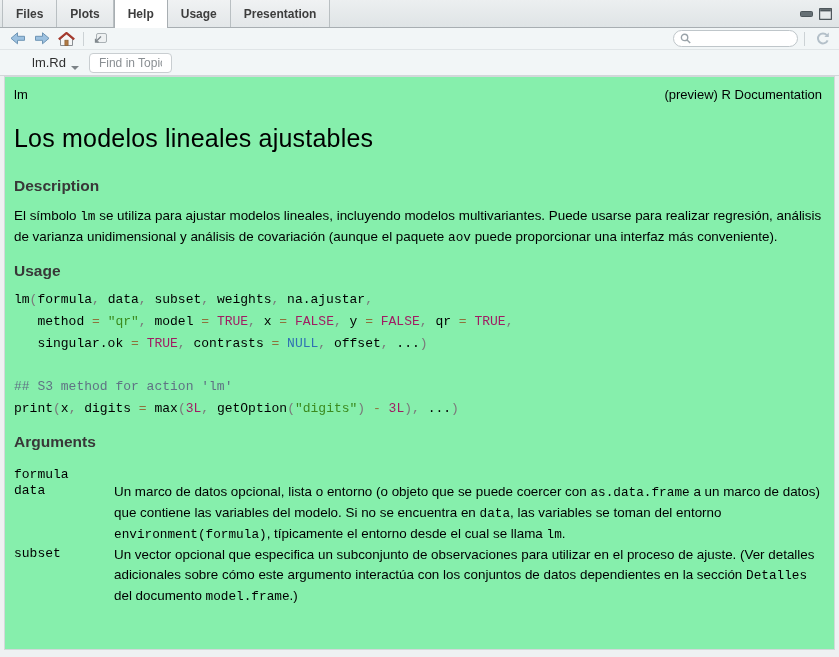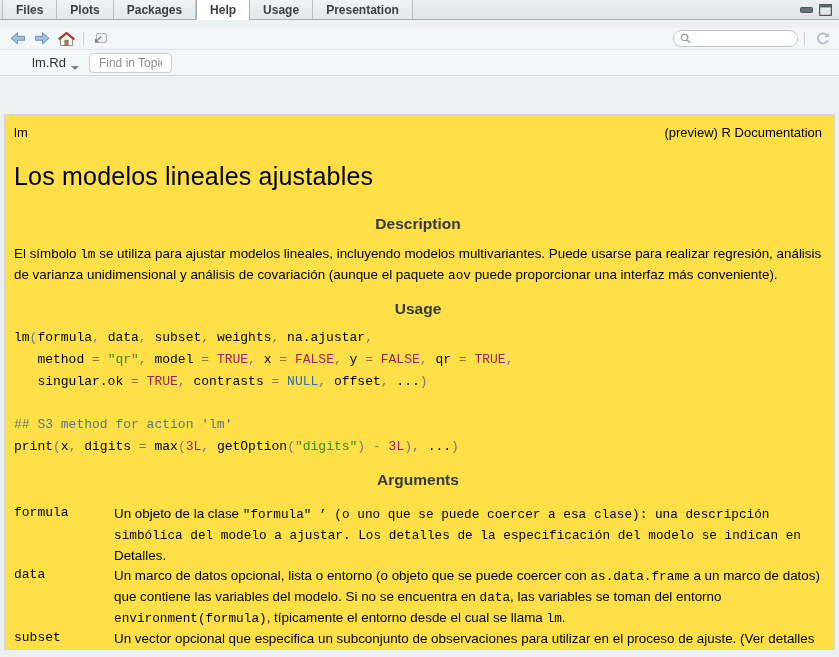--- a/index.html
+++ b/index.html
@@ -6,21 +6,21 @@
   html,body { width:839px; height:657px; }
   body {
     font-family:"Liberation Sans", sans-serif;
     background:#eef1f2;
     position:relative;
     overflow:hidden;
     -webkit-font-smoothing:antialiased;
   }
   
   .tabstrip {
-    position:absolute; top:0; left:0; right:0; height:20px;
+    position:absolute; top:0; left:0; right:0; height:28px;
     background:linear-gradient(#ecefF0,#dfe4e6);
     border-bottom:1px solid #a8aeb2;
     display:flex; align-items:stretch;
     padding-left:2px;
   }
   .tab {
     display:flex; align-items:center;
     padding:0 13px;
     font-size:12px; font-weight:bold; color:#3d3d3d;
     background:linear-gradient(#f0f2f3,#e3e7e9);
@@ -71,30 +71,29 @@
   .findinput {
     width:83px; height:20px;
     border:1px solid #c9ced1; border-radius:4px;
     font-size:12px; font-family:"Liberation Sans", sans-serif;
     padding:0 9px; color:#333; outline:none; background:#fff;
   }
   .findinput::placeholder { color:#8a8f93; }
   
   .content {
     position:absolute; top:76px; left:4px; right:4px; bottom:7px;
-    background:#fde047;
+    background:#86efac;
     border:1px solid #d3d8da;
     overflow:hidden;
     padding:10px 12px 0 9px;
     color:#000;
-    margin-top:38px;
   }
   .topline { display:flex; justify-content:space-between; font-size:13px; color:#000; }
   h1.title { font-size:25px; font-weight:400; color:#000; margin-top:22px; letter-spacing:0.2px; }
-  h2.sect { font-size:15.5px; font-weight:bold; color:#383838;text-align:center; }
+  h2.sect { font-size:15.5px; font-weight:bold; color:#383838; }
   #desc-h { margin-top:24px; }
   #usage-h { margin-top:14px; }
   #args-h { margin-top:13px; }
   p.body { font-size:13.4px; line-height:20px; margin-top:11px; }
   pre.code {
     font-family:"Liberation Mono", monospace;
     font-size:13px; line-height:22px;
     white-space:pre; color:#000;
   }
   #code1 { margin-top:9px; }
@@ -121,23 +120,20 @@
 </head>
 <body>
 
 <div class="tabstrip">
   <div class="tab">
       <span>Files</span>
     </div>
   <div class="tab">
       <span>Plots</span>
     </div>
-  <div class="tab">
-      <span>Packages</span>
-    </div>
   <div class="tab active">
       <span>Help</span>
     </div>
   <div class="tab">
       <span>Usage</span>
     </div>
   <div class="tab">
       <span>Presentation</span>
     </div>
   <div class="winctrl">
@@ -222,21 +218,20 @@
    </span><span class="c-id">method </span><span class="c-op">= </span><span class="c-str">"qr"</span><span class="c-pun">, </span><span class="c-id">model </span><span class="c-op">= </span><span class="c-const">TRUE</span><span class="c-pun">, </span><span class="c-id">x </span><span class="c-op">= </span><span class="c-const">FALSE</span><span class="c-pun">, </span><span class="c-id">y </span><span class="c-op">= </span><span class="c-const">FALSE</span><span class="c-pun">, </span><span class="c-id">qr </span><span class="c-op">= </span><span class="c-const">TRUE</span><span class="c-pun">,
    </span><span class="c-id">singular.ok </span><span class="c-op">= </span><span class="c-const">TRUE</span><span class="c-pun">, </span><span class="c-id">contrasts </span><span class="c-op">= </span><span class="c-null">NULL</span><span class="c-pun">, </span><span class="c-id">offset</span><span class="c-pun">, </span><span class="c-id">...</span><span class="c-pun">)</span></pre>
   <pre class="code" id="code2"><span class="c-com">## S3 method for action 'lm'</span><span class="c-id">
 </span><span class="c-id">print</span><span class="c-pun">(</span><span class="c-id">x</span><span class="c-pun">, </span><span class="c-id">digits </span><span class="c-op">= </span><span class="c-id">max</span><span class="c-pun">(</span><span class="c-const">3L</span><span class="c-pun">, </span><span class="c-id">getOption</span><span class="c-pun">(</span><span class="c-str">"digits"</span><span class="c-pun">)</span><span class="c-id"> </span><span class="c-op">- </span><span class="c-const">3L</span><span class="c-pun">)</span><span class="c-pun">, </span><span class="c-id">...</span><span class="c-pun">)</span></pre>
 
   <h2 class="sect" id="args-h">Arguments</h2>
 
   <div class="argtable">
     <div class="argrow">
       <div class="argterm">formula</div>
-      <div class="argdesc"><span class="c-t">Un objeto de la clase </span><span class="c-m">"formula" ’ (o uno que se puede coercer a esa clase): una descripción simbólica del modelo a ajustar. Los detalles de la especificación del modelo se indican en </span><span class="c-t">Detalles.</span></div>
     </div>
     <div class="argrow">
       <div class="argterm">data</div>
       <div class="argdesc"><span class="c-t">Un marco de datos opcional, lista o entorno (o objeto que se puede coercer con </span><span class="c-m">as.data.frame</span><span class="c-t"> a un marco de datos) que contiene las variables del modelo. Si no se encuentra en </span><span class="c-m">data</span><span class="c-t">, las variables se toman del entorno </span><span class="c-m">environment(formula)</span><span class="c-t">, típicamente el entorno desde el cual se llama </span><span class="c-m">lm</span><span class="c-t">.</span></div>
     </div>
     <div class="argrow">
       <div class="argterm">subset</div>
       <div class="argdesc"><span class="c-t">Un vector opcional que especifica un subconjunto de observaciones para utilizar en el proceso de ajuste. (Ver detalles adicionales sobre cómo este argumento interactúa con los conjuntos de datos dependientes en la sección </span><span class="c-m">Detalles</span><span class="c-t"> del documento </span><span class="c-m">model.frame</span><span class="c-t">.)</span></div>
     </div>
 

